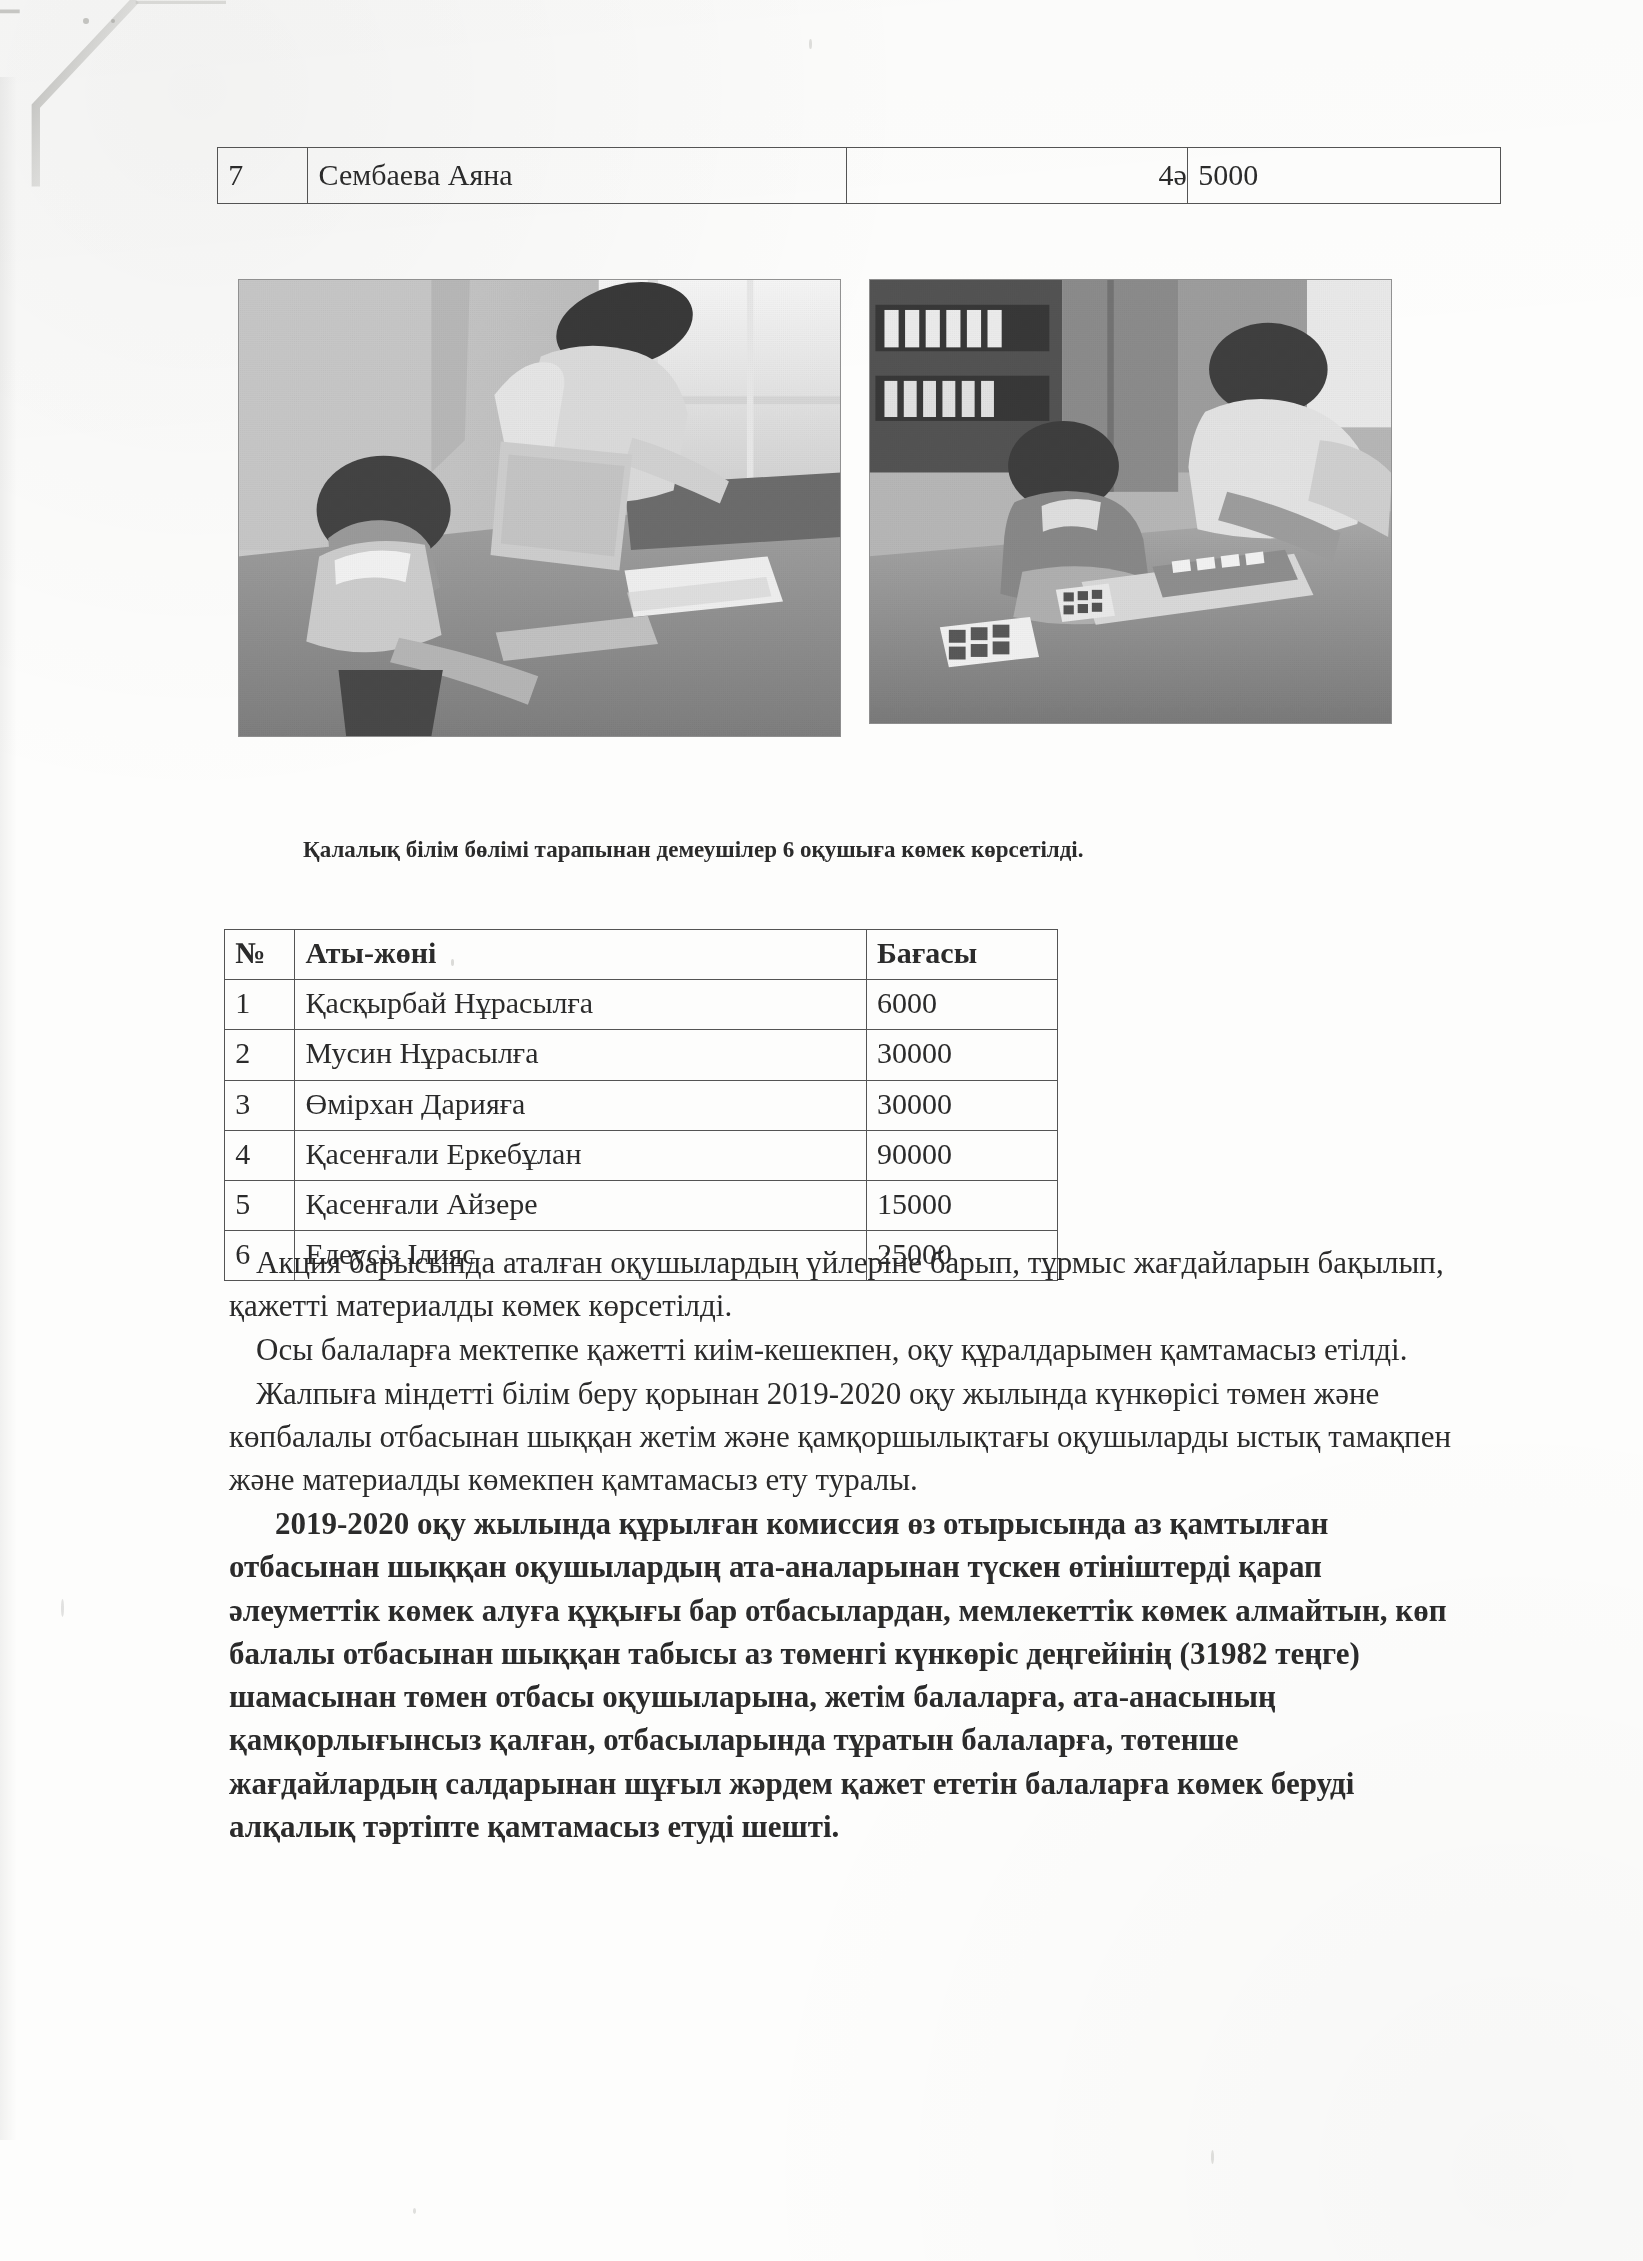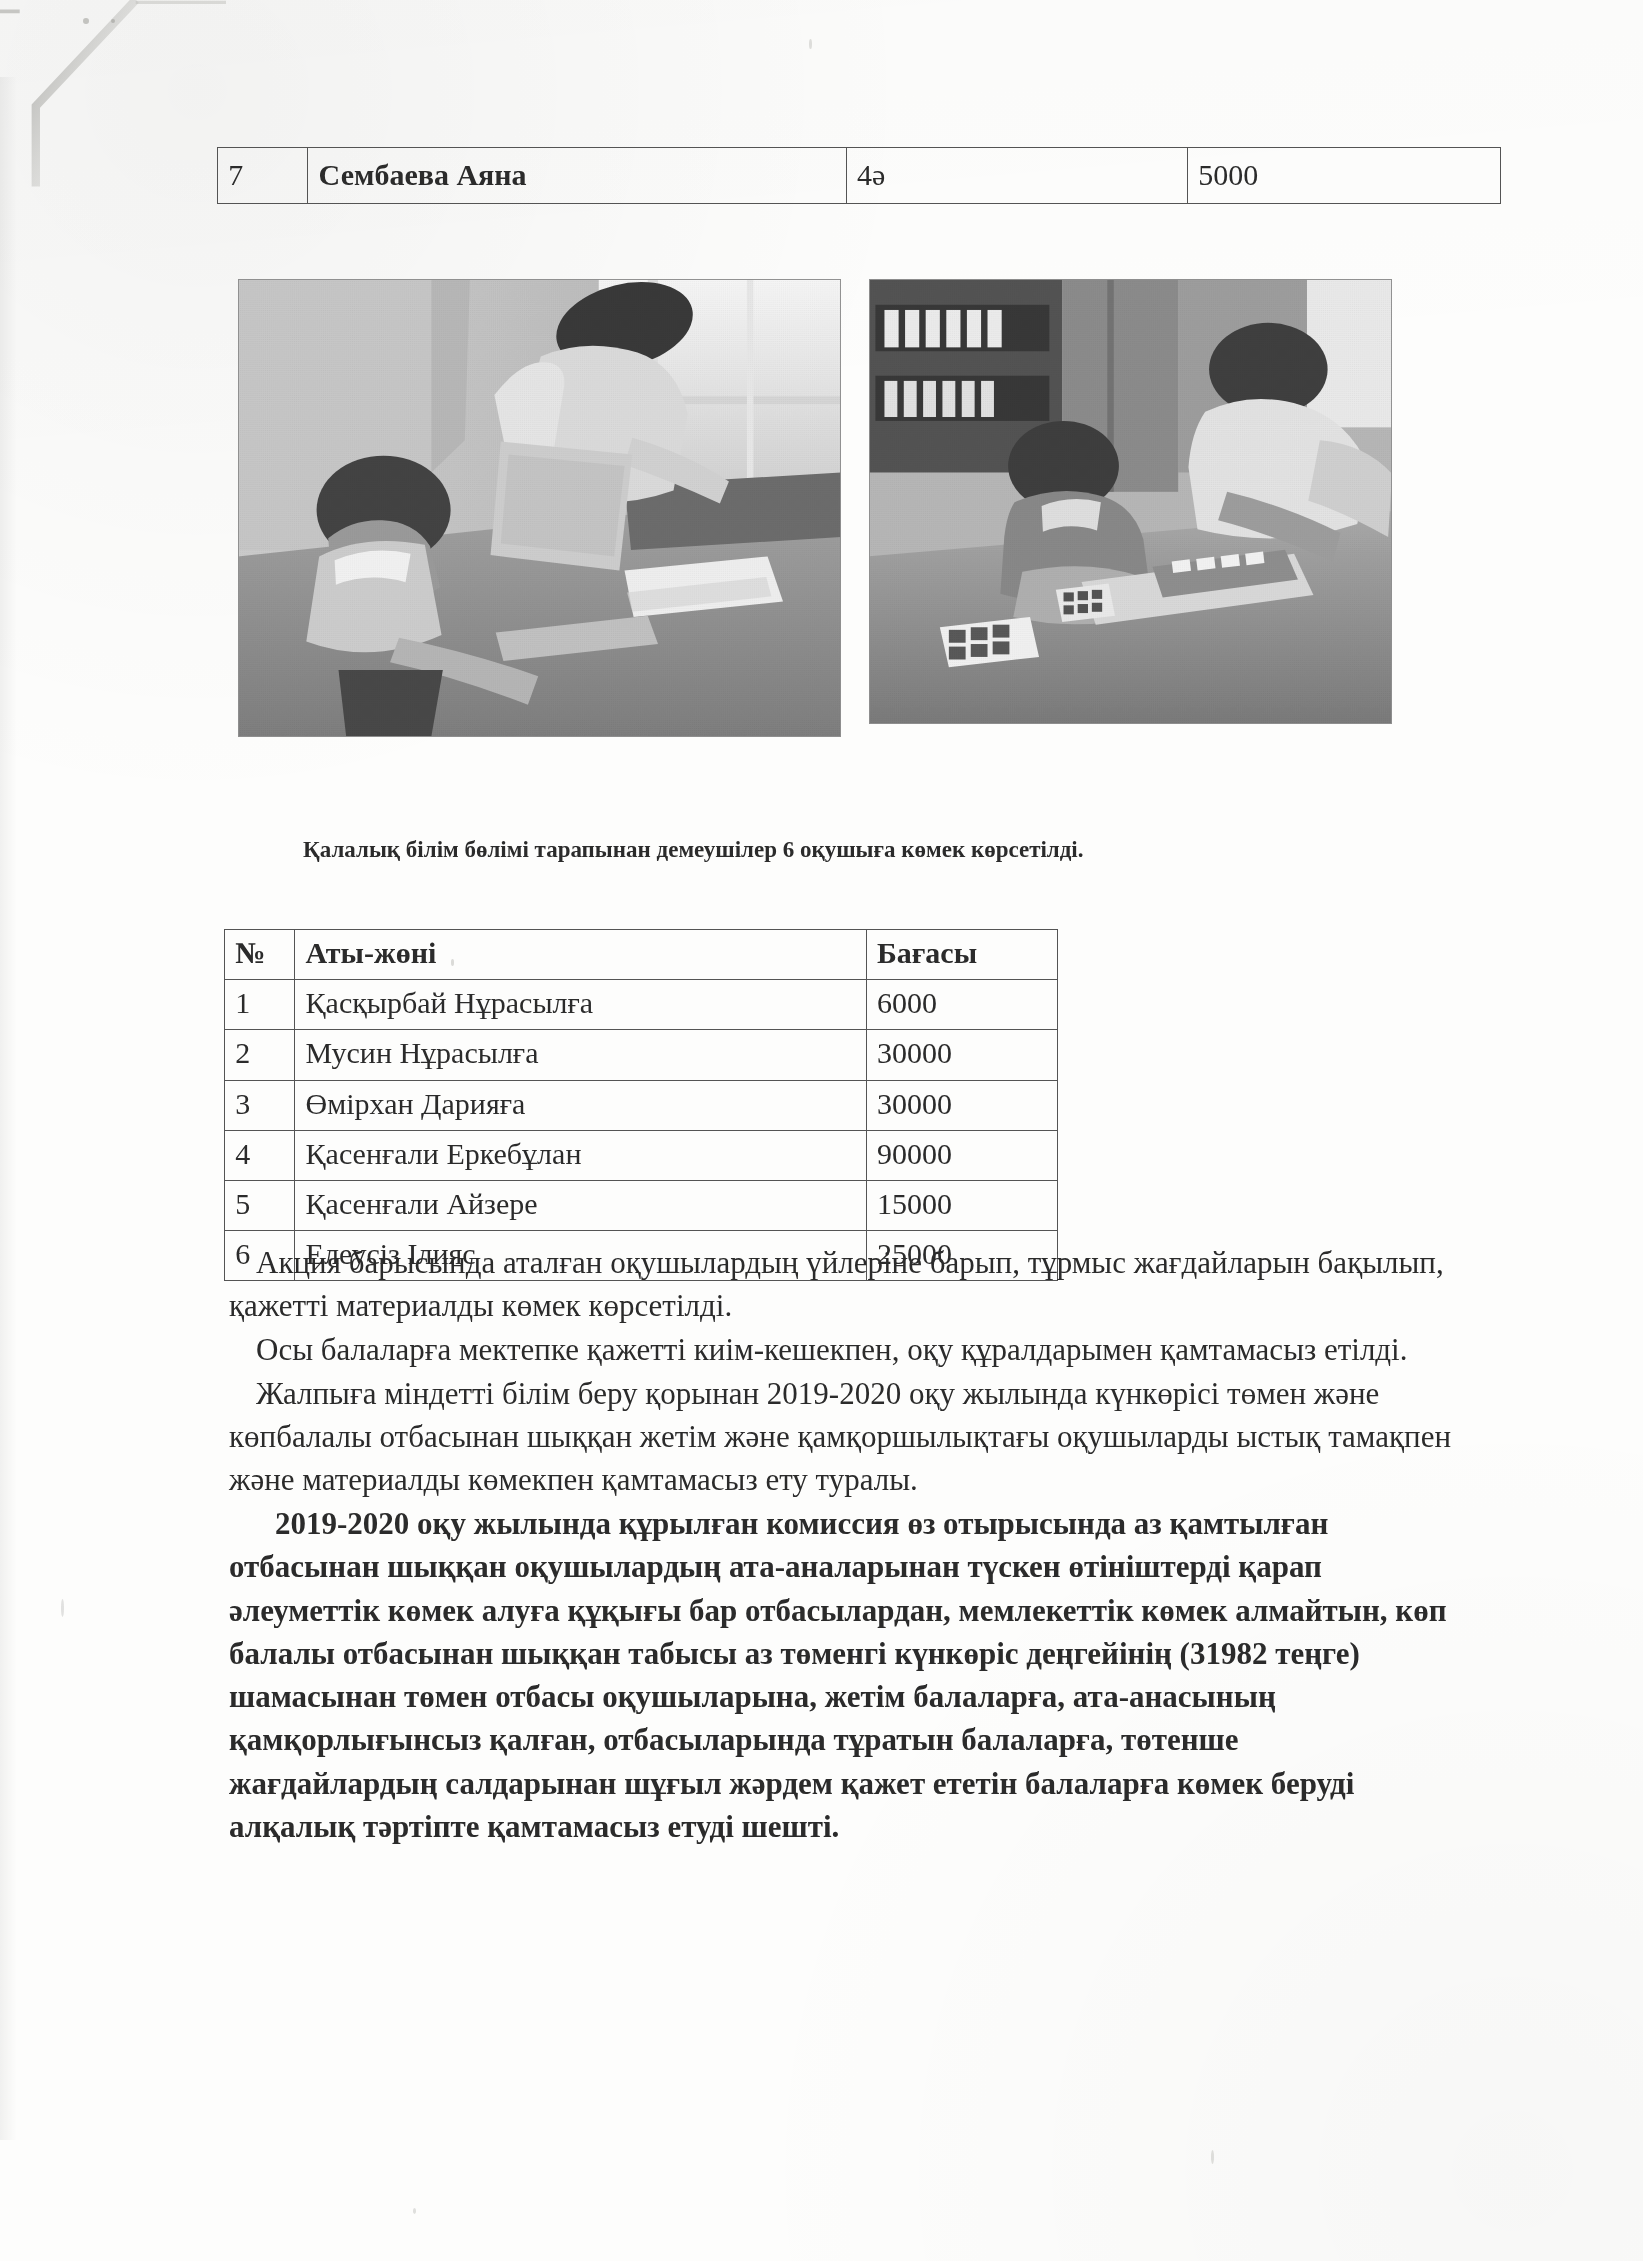--- a/index.html
+++ b/index.html
@@ -67,22 +67,22 @@
     text-align: left;
     font-weight: normal;
     vertical-align: middle;
     white-space: nowrap;
   }
   .doc-table th { font-weight: bold; }
 
   
   #table-top { left: 217px; top: 147px; }
   #table-top td:nth-child(1) { width: 79px; }
-  #table-top td:nth-child(2) { width: 527px; font-weight: bold; }
-  #table-top td:nth-child(3) { width: 330px; }
+  #table-top td:nth-child(2) { width: 527px; }
+  #table-top td:nth-child(3) { width: 330px; text-align: right; }
   #table-top td:nth-child(4) { width: 302px; }
   #table-top td { height: 46px; padding-top: 3.9px; padding-bottom: 5.2px; }
 
   
   #table-sponsors { left: 224px; top: 929px; }
   #table-sponsors th:nth-child(1),
   #table-sponsors td:nth-child(1) { width: 59px; }
   #table-sponsors th:nth-child(2),
   #table-sponsors td:nth-child(2) { width: 560px; }
   #table-sponsors th:nth-child(3),

